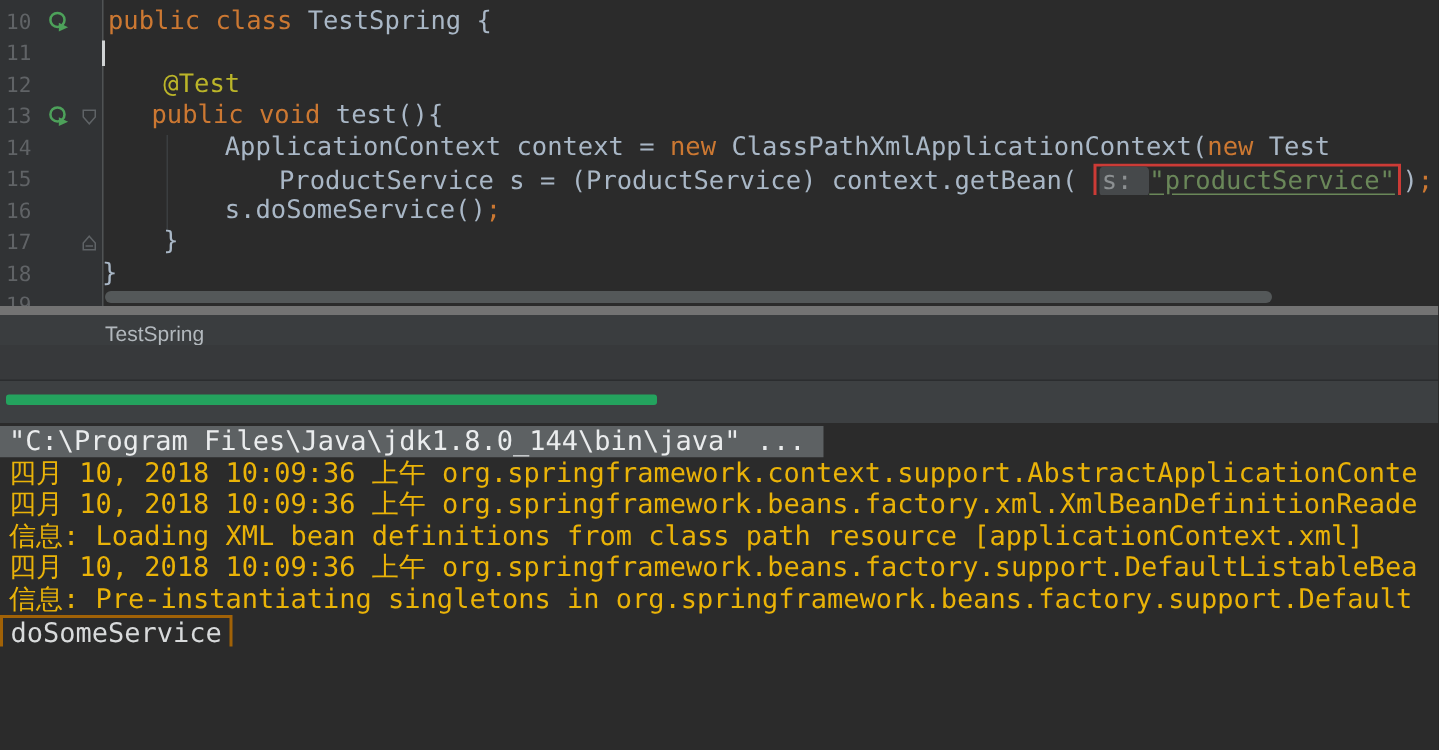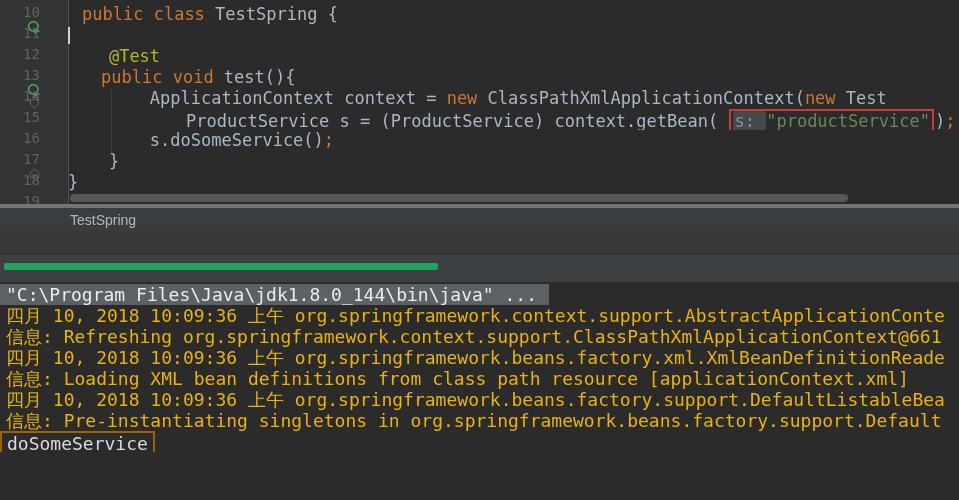--- a/index.html
+++ b/index.html
@@ -5,40 +5,40 @@
   html,body{margin:0;padding:0;background:#2b2b2b;}
   .screen{position:relative;width:959px;height:500px;overflow:hidden;background:#2b2b2b;
           font-family:"DejaVu Sans Mono",monospace;}
 
   
   .editor{position:absolute;left:0;top:0;width:959px;height:204px;overflow:hidden;background:#2b2b2b;}
   .gutter-bg{position:absolute;left:0;top:0;width:68px;height:204px;background:#313335;
              border-right:1px solid #505354;}
   .lines{position:relative;padding-top:4px;z-index:1;}
   .line{display:flex;height:21px;}
-  .gut{width:68px;min-width:68px;display:flex;align-items:center;flex-direction:column;}
+  .gut{width:68px;min-width:68px;display:flex;align-items:center;}
   .lnum{width:26px;padding-left:4px;font-size:14px;color:#606366;}
   .gicon{width:22px;height:16px;display:inline-flex;align-items:center;justify-content:center;}
   .gfold{width:18px;display:inline-flex;align-items:center;justify-content:center;}
   .codeline{flex:1;white-space:pre;font-size:17px;line-height:21px;color:#a9b7c6;overflow:hidden;}
   .tok-pl{color:#a9b7c6;}
   .tok-kw{color:#cc7832;}
   .tok-ann{color:#bbb529;}
   .tok-str{color:#6a8759;text-decoration:underline;text-underline-offset:3px;}
   .tok-semi{color:#cc7832;}
   .tok-hint{color:#8c9092;background:#46494b;border-radius:3px;padding:0 1px;}
   .redbox{border:2px solid #cc3b36;padding:0 2px;margin:0 1px;display:inline-block;height:19px;}
   .caret{display:inline-block;width:2px;height:17px;background:#d0d3d4;position:relative;top:2px;}
   .indent-guide{position:absolute;width:1px;background:#3b3e40;z-index:0;}
   .hscroll{position:absolute;left:70px;top:194px;width:778px;height:8px;background:#5c6062;
            border-radius:4px;opacity:.85;z-index:3;}
 
   
   .breadcrumbs{position:absolute;left:0;top:204px;width:959px;height:25px;background:#3a3d3f;
-               border-top:4px solid #737373;font-family:"Liberation Sans",sans-serif;}
+               border-top:6px solid #737373;font-family:"Liberation Sans",sans-serif;}
   .crumb{margin-left:70px;line-height:25px;font-size:14px;color:#b2b8bd;}
 
   
   .gap-band{position:absolute;left:0;top:230px;width:959px;height:23px;background:#37393b;
             border-bottom:1px solid #2b2d2f;}
 
   
   .test-row{position:absolute;left:0;top:254px;width:959px;height:28px;background:#3d4042;}
   .progress{position:absolute;left:4px;top:9px;width:434px;height:7px;background:#24a35e;border-radius:2px;}
   .teststatus{position:absolute;left:452px;top:0;line-height:28px;white-space:pre;
@@ -70,21 +70,21 @@
           <div class="gut">
             <span class="lnum">10</span>
             <span class="gicon">
               <svg width="15" height="15" viewBox="0 0 15 15">
                 <circle cx="6.3" cy="6.3" r="4.7" fill="none" stroke="#4da15a" stroke-width="1.7"></circle>
                 <path d="M7.2 8.2 L13.4 11.1 L7.2 14 Z" fill="#4da15a"></path>
               </svg>
             </span>
             <span class="gfold"></span>
           </div>
-          <div class="codeline" style="padding-left: 14px;"><span class="tok-kw">public</span><span class="tok-pl"> </span><span class="tok-kw">class</span><span class="tok-pl"> TestSpring {</span></div>
+          <div class="codeline" style="padding-left: 4px;"><span class="tok-kw">public</span><span class="tok-pl"> </span><span class="tok-kw">class</span><span class="tok-pl"> TestSpring {</span></div>
         </div>
         <div class="line">
           <div class="gut">
             <span class="lnum">11</span>
             <span class="gicon"></span>
             <span class="gfold"></span>
           </div>
           <div class="codeline" style="padding-left: 0px;"><span class="caret"></span></div>
         </div>
         <div class="line">
@@ -178,21 +178,20 @@
   <div class="test-row">
     <div class="progress"></div>
     <div class="teststatus">
       <span class="status">1 test passed</span><span class="time">- 1s 408ms</span>
     </div>
   </div>
 
   <div class="console" id="console">
       <div class="cl"><span class="cl-cmd">"C:\Program Files\Java\jdk1.8.0_144\bin\java" ...</span></div>
       <div class="cl"><span class="cl-err">四月 10, 2018 10:09:36 上午 org.springframework.context.support.AbstractApplicationConte</span></div>
-      <div class="cl"><span class="cl-err">信息: Refreshing org.springframework.context.support.ClassPathXmlApplicationContext@661</span></div>
       <div class="cl"><span class="cl-err">四月 10, 2018 10:09:36 上午 org.springframework.beans.factory.xml.XmlBeanDefinitionReade</span></div>
       <div class="cl"><span class="cl-err">信息: Loading XML bean definitions from class path resource [applicationContext.xml]</span></div>
       <div class="cl"><span class="cl-err">四月 10, 2018 10:09:36 上午 org.springframework.beans.factory.support.DefaultListableBea</span></div>
       <div class="cl"><span class="cl-err">信息: Pre-instantiating singletons in org.springframework.beans.factory.support.Default</span></div>
       <div class="cl"><span class="cl-boxed">doSomeService</span></div>
       <div class="cl"></div>
     </div>
 
 </div>
 

